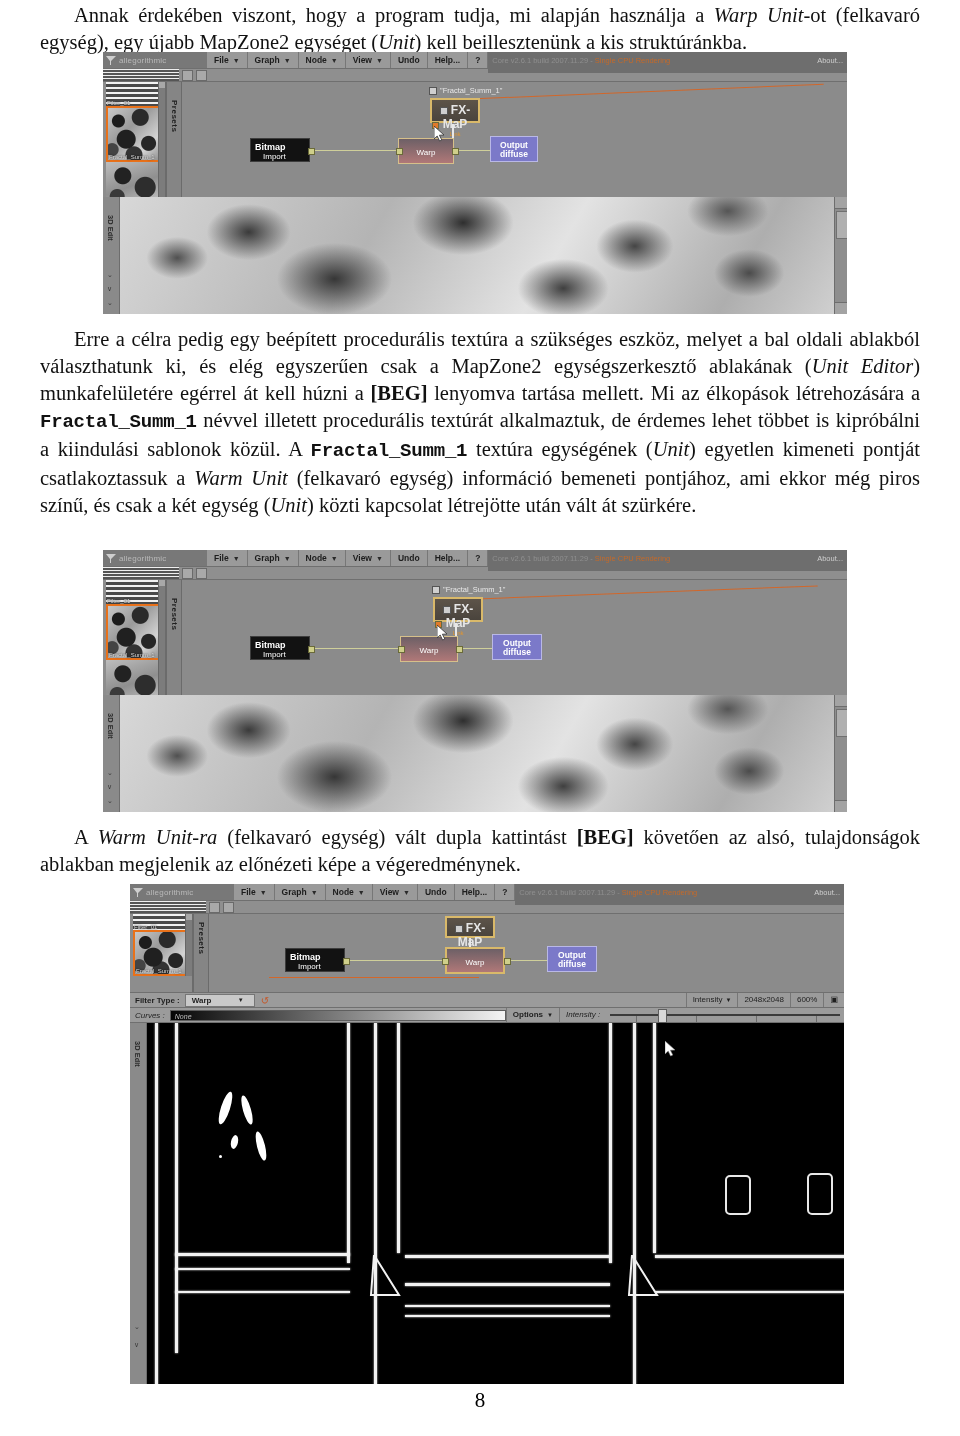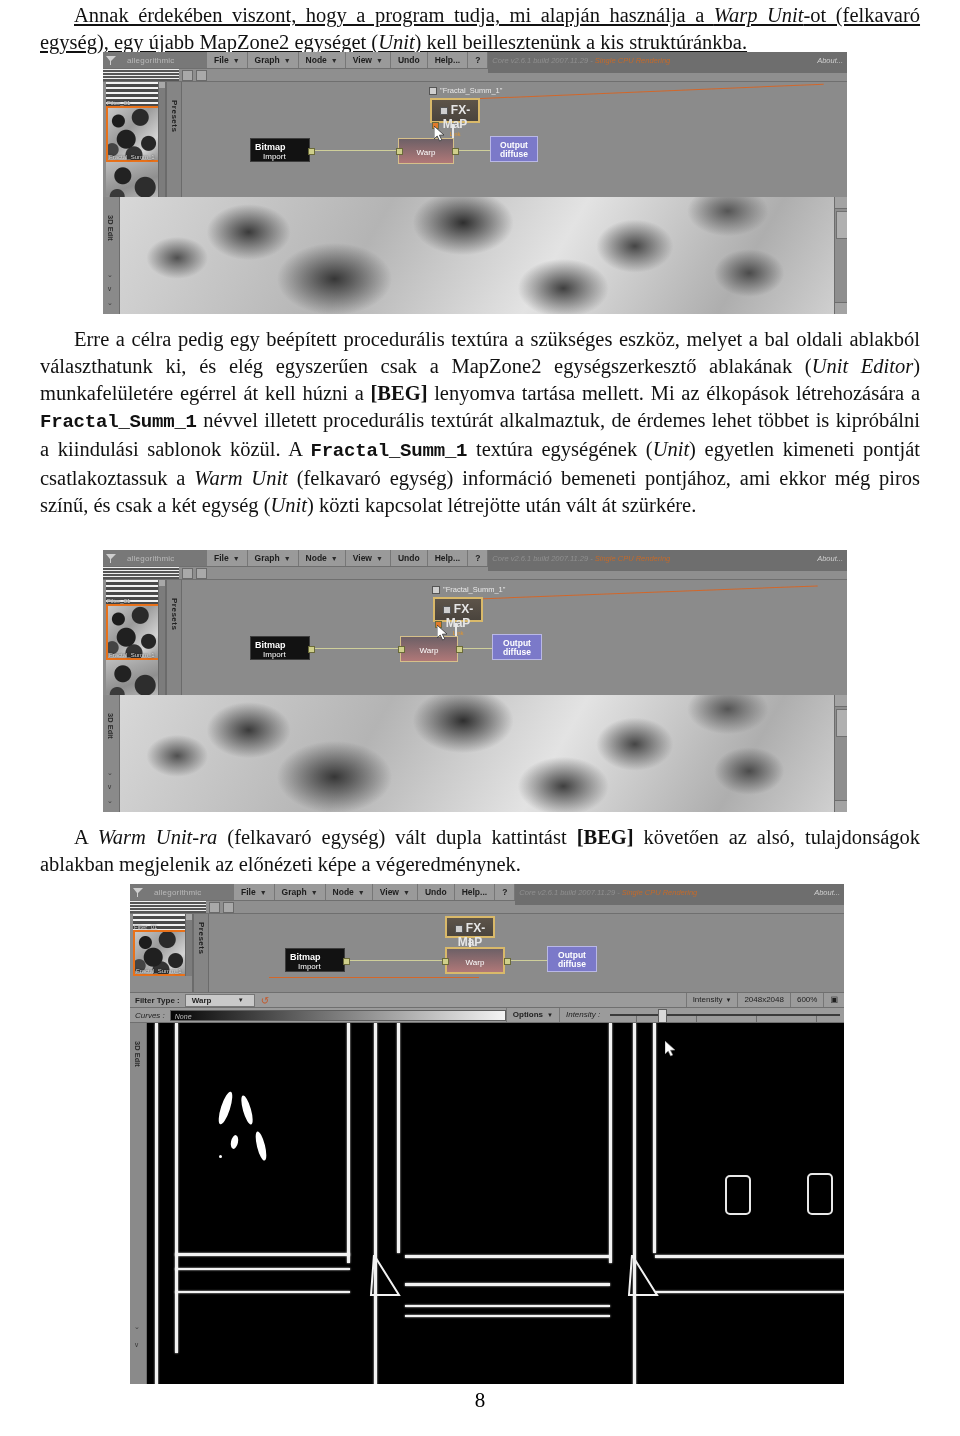--- a/index.html
+++ b/index.html
@@ -16,44 +16,44 @@
     font-size:20.5px;
     line-height:27px;
     text-align:justify;
     text-indent:34px;
     color:#111;
   }
   .it{font-style:italic;}
   .bd{font-weight:bold;}
   .mono{font-family:"Liberation Mono",monospace;font-weight:bold;font-size:19px;letter-spacing:-0.2px;}
 
-  #para-top{position:absolute;left:40px;top:2px;width:880px;text-decoration:underline;}
+  #para-top{position:absolute;left:40px;top:2px;width:880px;}
   #para-mid{position:absolute;left:40px;top:326px;width:880px;}
   #para-bot{position:absolute;left:40px;top:824px;width:880px;}
   #page-number{position:absolute;left:0;top:1388px;width:960px;text-align:center;font-size:21px;}
 
   
   .shot{position:absolute;background:#8a8a8a;overflow:hidden;
         font-family:"Liberation Sans",sans-serif;}
   #shot1{left:103px;top:52px;width:744px;height:262px;}
   #shot2{left:103px;top:550px;width:744px;height:262px;}
   #shot3{left:130px;top:884px;width:714px;height:500px;}
 
   
   .menubar{position:relative;height:16px;background:#9a9a9a;
            border-bottom:1px solid #6f6f6f;display:flex;align-items:center;}
   .brandbox{width:104px;height:16px;background:#787878;display:flex;align-items:center;
             padding-left:3px;box-sizing:border-box;}
   .brand-logo{width:10px;height:9px;margin-right:3px;flex:0 0 auto;}
-  .brand-txt{font-size:8px;color:#b9b9b9;letter-spacing:.2px;margin-left:8px;}
+  .brand-txt{font-size:8px;color:#b9b9b9;letter-spacing:.2px;}
   .mi{font-size:8.5px;color:#1d1d1d;font-weight:bold;padding:0 7px;height:16px;
       line-height:16px;border-right:1px solid #777;background:#9a9a9a;white-space:nowrap;}
   .mi .carat{font-size:7px;margin-left:4px;color:#2a2a2a;}
   .verbar{flex:1;height:26px;background:#6e6e6e;display:flex;align-items:center;
-          justify-content:space-between;padding:0 4px;box-sizing:border-box;font-style:italic;}
+          justify-content:space-between;padding:0 4px;box-sizing:border-box;}
   .vertxt{font-size:7.5px;color:#8f8f8f;white-space:nowrap;}
   .vertxt b{color:#c46a2a;font-weight:normal;}
   .abouttxt{font-size:7.5px;color:#cfcfcf;}
 
   
   .strip2{height:12px;background:#8f8f8f;border-bottom:1px solid #6f6f6f;
           display:flex;align-items:center;}
   .stripe-img{width:76px;height:12px;
     background:repeating-linear-gradient(180deg,#efefef 0 1px,#555 1px 3px);}
   .sq{width:9px;height:9px;background:#a9a9a9;border:1px solid #6a6a6a;margin-left:3px;}

